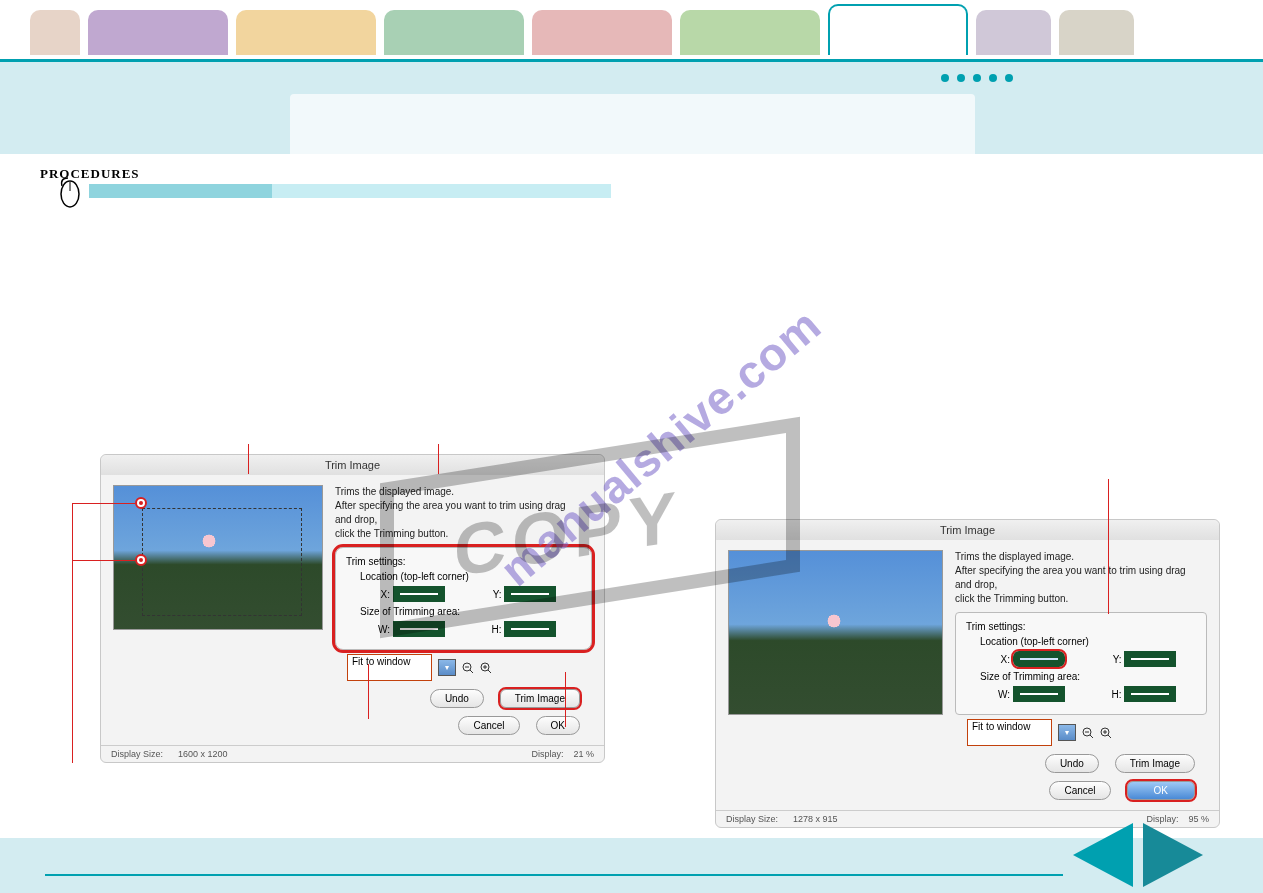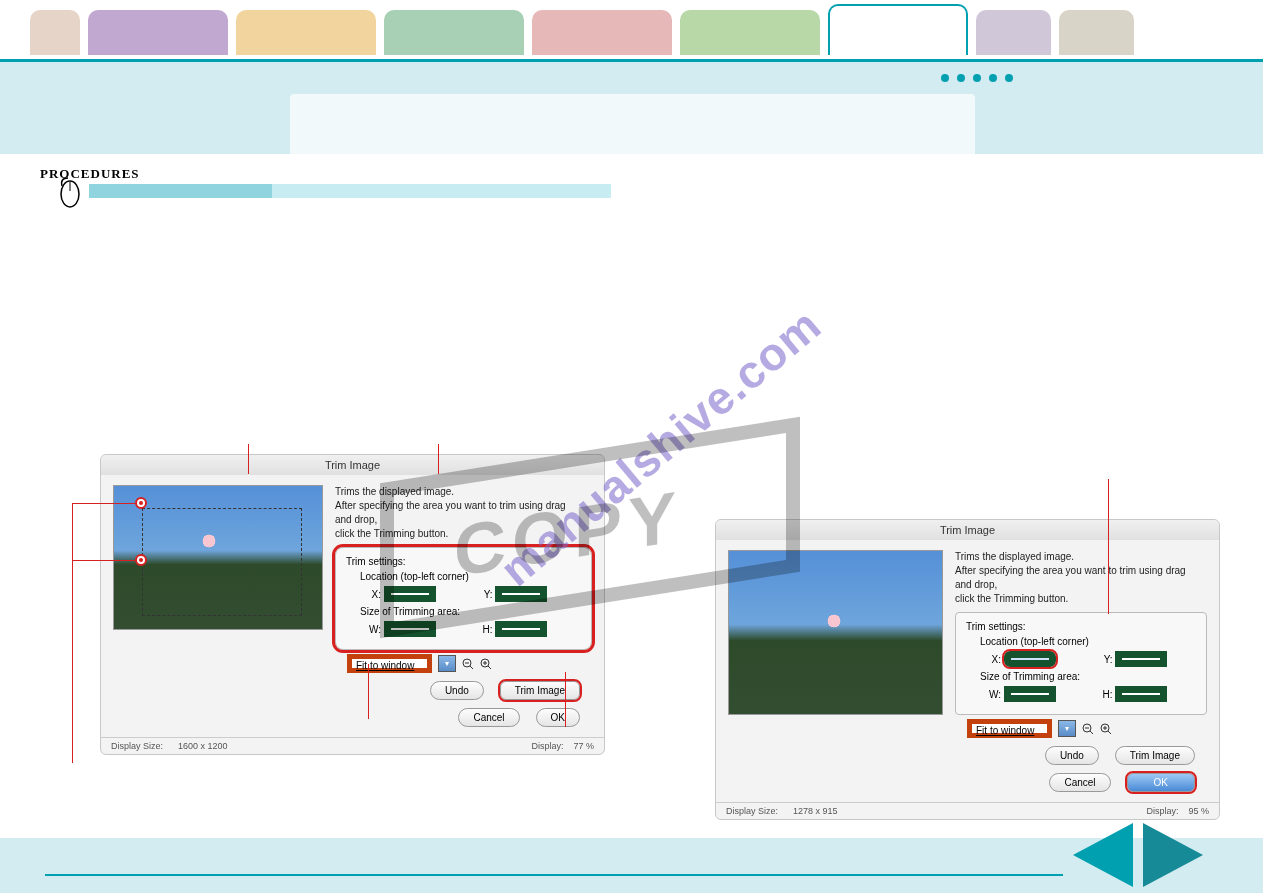--- a/index.html
+++ b/index.html
@@ -22,25 +22,25 @@
 
 
 .panel { position: absolute; background: #f3f3f3; border: 1px solid #c8c8c8; border-radius: 6px; font-family: "Lucida Grande", sans-serif; }
 .panel-title { text-align: center; font-size: 11px; color: #333; padding: 4px 0; background: linear-gradient(#f0f0f0,#e0e0e0); border-radius: 6px 6px 0 0; }
 .panel-body { display: flex; padding: 10px 12px 6px 12px; gap: 12px; }
 .img-preview { width: 210px; height: 145px; background: linear-gradient(180deg,#5590d8 0%,#6ea5dc 45%,#2d4a2a 55%,#334d30 100%); position: relative; border: 1px solid #999; }
 .img-preview.small { width: 215px; height: 165px; }
 .sel-rect { position: absolute; border: 1px dashed #333; }
 .panel-text { font-size: 10px; color: #222; line-height: 1.4; }
 .settings { border: 1px solid #bbb; background: #f8f8f8; padding: 8px 10px; margin-top: 6px; font-size: 10px; border-radius: 4px; }
-.settings .row { margin: 4px 3px; }
+.settings .row { margin: 4px 12px; }
 .settings label { display: inline-block; width: 14px; text-align: right; margin-left: 18px; }
 .settings input { width: 50px; height: 15px; border: 7px solid #14532d; font-size: 12px; padding: 1px 19px; }
 .bottom-ctrl { display: flex; align-items: center; gap: 6px; padding: 4px 12px; font-size: 10px; }
-.mac-select { border: 5px solid #c2410c; background: #fff; font-size: 10px; padding: 1px 4px; height: 19px; text-decoration: underline; }
+.mac-select { border: 1px solid #c2410c; background: #fff; font-size: 10px; padding: 1px 4px; height: 27px; }
 .mac-select-btn { width: 18px; height: 17px; background: linear-gradient(#8bb8e8,#5a8cc8); border: 1px solid #555; display: inline-flex; align-items: center; justify-content: center; color: #fff; font-size: 8px; }
 .zoom-ico { width: 12px; height: 12px; display: inline-block; }
 .btn-row { display: flex; justify-content: flex-end; gap: 16px; padding: 4px 12px; }
 .mac-btn { border: 1px solid #999; background: linear-gradient(#fdfdfd,#e5e5e5); border-radius: 10px; font-size: 10px; padding: 2px 14px; height: 19px; display: inline-flex; align-items: center; }
 .mac-btn.primary { background: linear-gradient(#9ec9f5,#4a8ad6); color: #fff; }
 .status-bar { display: flex; justify-content: space-between; font-size: 9px; color: #555; padding: 3px 10px 3px 10px; border-top: 1px solid #ccc; }
 .hl-red { outline: 3px solid #d92020; outline-offset: 0; border-radius: 8px; }
 .hl-red-thin { outline: 2px solid #d92020; border-radius: 6px; }
 
 
@@ -152,21 +152,21 @@
           <span class="mac-btn hl-red-thin">Trim Image</span>
         </div>
         <div class="btn-row">
           <span class="mac-btn">Cancel</span>
           <span class="mac-btn">OK</span>
         </div>
       </div>
     </div>
     <div class="status-bar">
       <span><span>Display Size:</span>&nbsp;&nbsp;&nbsp;&nbsp;&nbsp;&nbsp;<span>1600 x 1200</span></span>
-      <span><span>Display:</span>&nbsp;&nbsp;&nbsp;&nbsp;<span>77 %</span></span>
+      <span><span>Display:</span>&nbsp;&nbsp;&nbsp;&nbsp;<span>21 %</span></span>
     </div>
   </div>
 
   <div class="ann-dot" style="left:135px;top:343px"></div>
   <div class="ann-dot" style="left:135px;top:400px"></div>
   <div class="ann-h" style="left:72px;top:349px;width:63px"></div>
   <div class="ann-h" style="left:72px;top:406px;width:63px"></div>
   <div class="ann-v" style="left:72px;top:349px;height:260px"></div>
   <div class="ann-v" style="left:248px;top:290px;height:30px"></div>
   <div class="ann-v" style="left:438px;top:290px;height:30px"></div>

